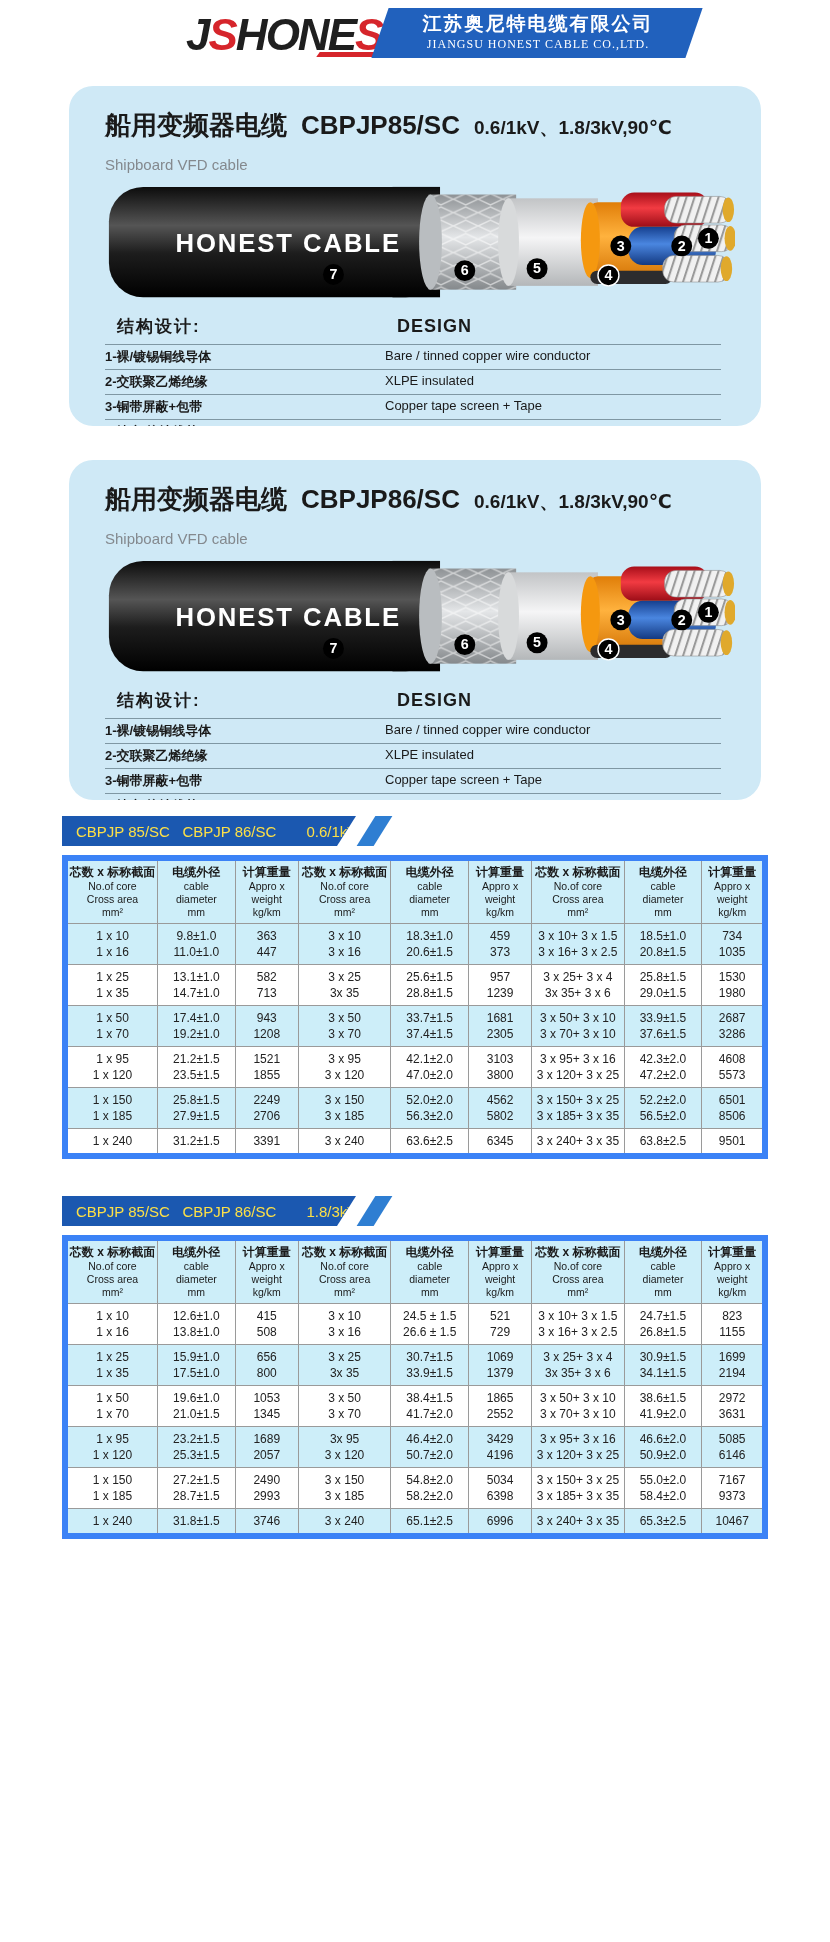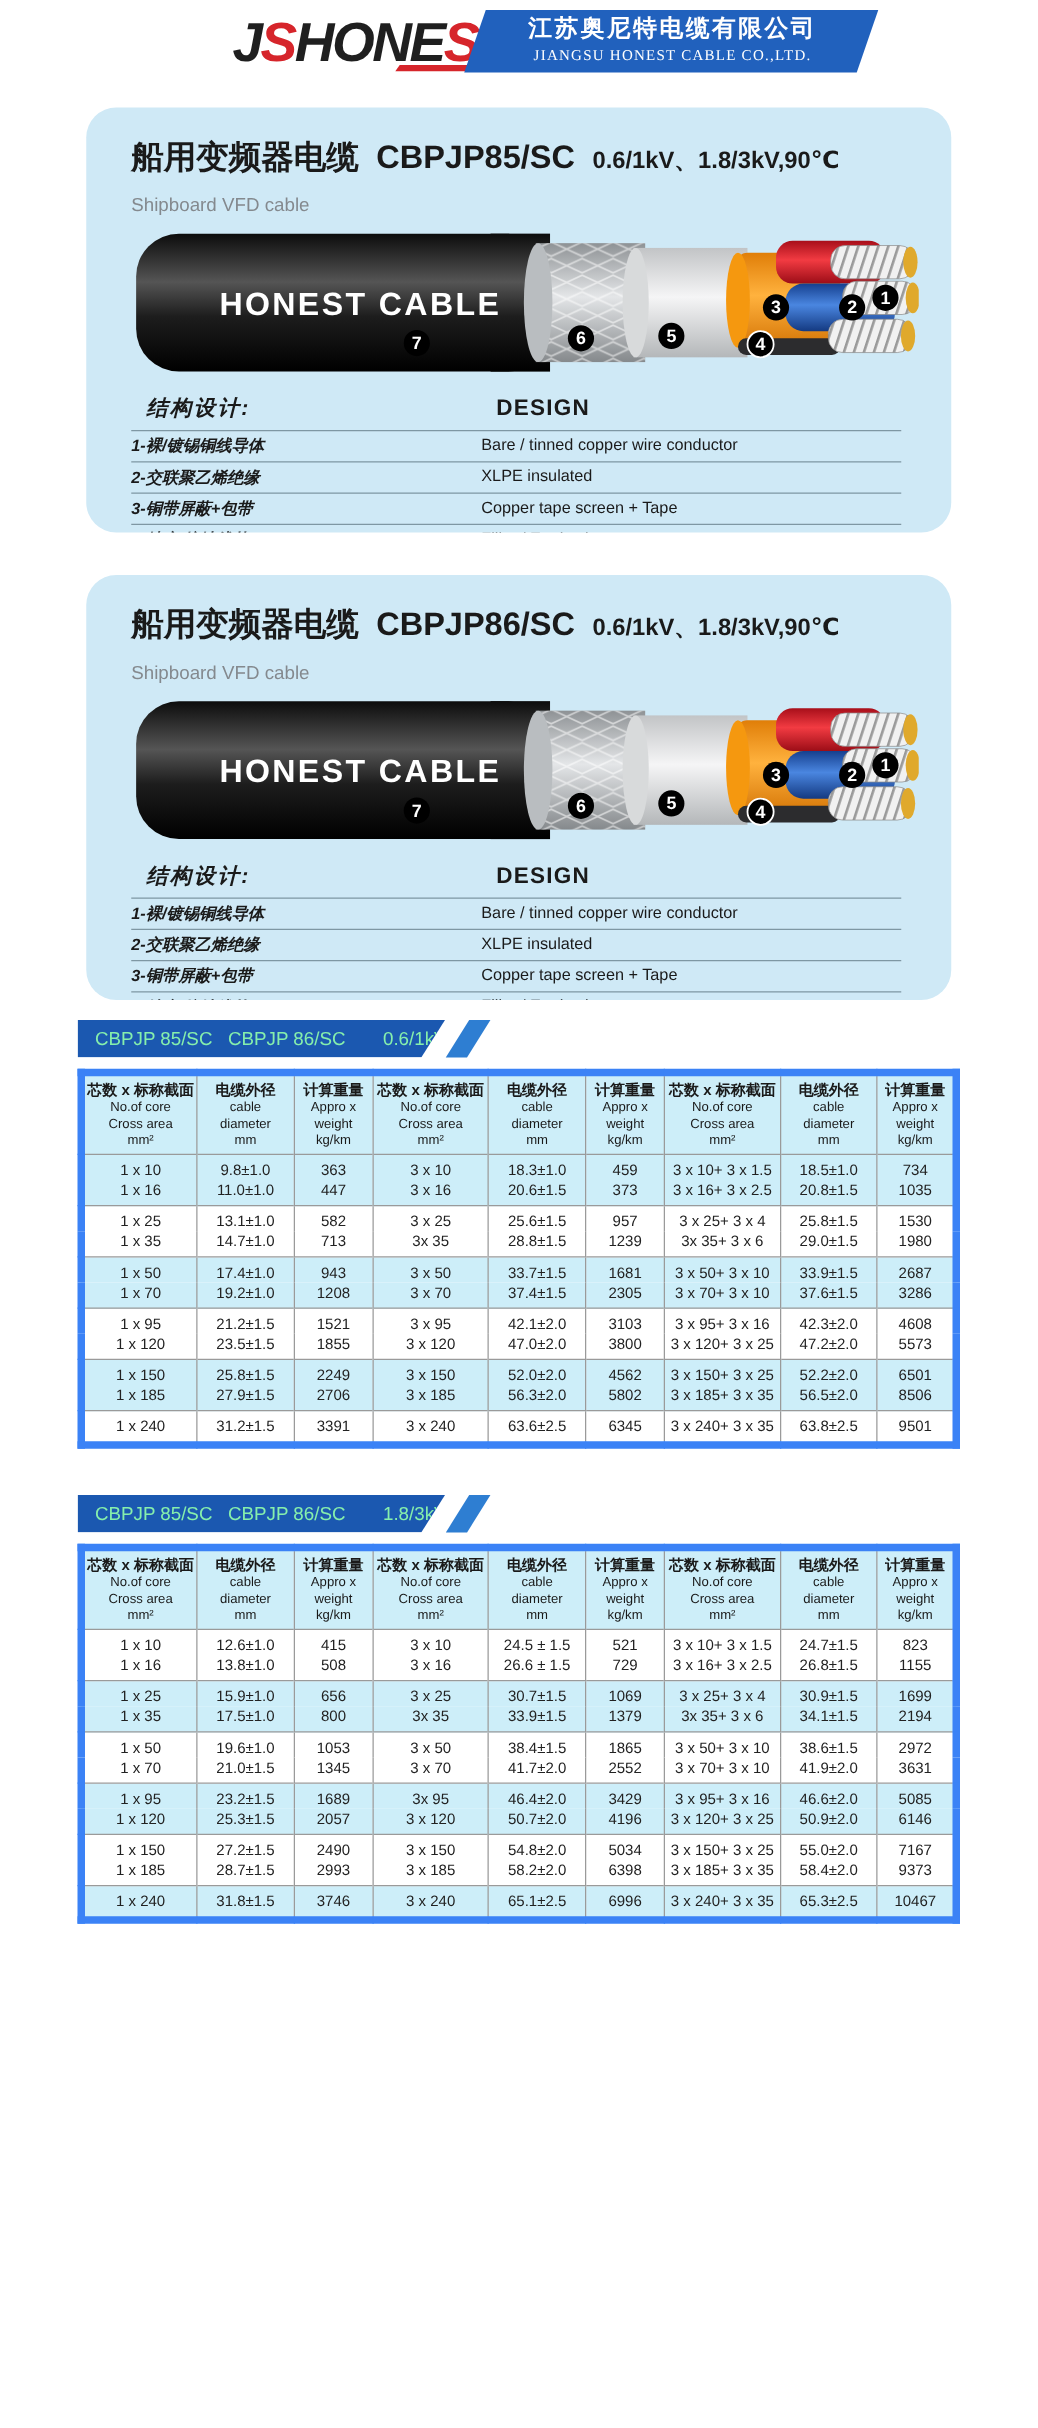--- a/index.html
+++ b/index.html
@@ -28,29 +28,29 @@
   .ct-model{font-size:26px;font-weight:bold;}
   .ct-rating{font-size:19px;font-weight:bold;}
   .ct-sub{font-size:15px;color:#84898e;margin-top:13px;}
   .cable{display:block;margin:6px 0 2px 2px;}
 
   .design{width:616px;margin-top:4px;}
   .dhead{display:flex;align-items:baseline;padding:2px 0 6px 0;}
   .dhead .dcn{font-size:17px;font-weight:bold;letter-spacing:2px;padding-left:12px;}
   .dhead .den{font-size:18px;font-weight:bold;letter-spacing:1px;}
   .drow{display:flex;border-top:1px solid #7f97a3;padding:3px 0;}
-  .dcn{width:280px;font-size:13px;font-weight:bold;font-style:italic;}
+  .dcn{width:280px;font-size:13px;font-weight:bold;}
   .den{flex:1;font-size:13px;}
 
   
   .banner-wrap{display:flex;height:30px;margin-left:62px;}
   .bw1{margin-top:16px;}
   .bw2{margin-top:37px;}
   .banner{width:294px;background:#1b58b0;clip-path:polygon(0 0,100% 0,calc(100% - 19px) 100%,0 100%);
-        display:flex;align-items:center;padding-left:14px;box-sizing:border-box;color:#86efac;
+        display:flex;align-items:center;padding-left:14px;box-sizing:border-box;color:#fde047;
         font-size:15px;white-space:pre;}
   .banner .volt{margin-left:30px;}
   .stripe{width:17px;height:30px;background:#2e7ed2;transform:skewX(-32deg);margin-left:10px;}
 
   
   table.spec{width:706px;margin:9px 0 0 62px;border-collapse:collapse;table-layout:fixed;
         border:6px solid #3b82f6;}
   table.spec th{background:#cdeef9;border-left:1px solid #9a9a9a;padding:4px 1px;vertical-align:middle;}
   table.spec th:first-child,table.spec td:first-child{border-left:none;}
   table.spec .hcn{font-size:12px;font-weight:bold;line-height:15px;}

